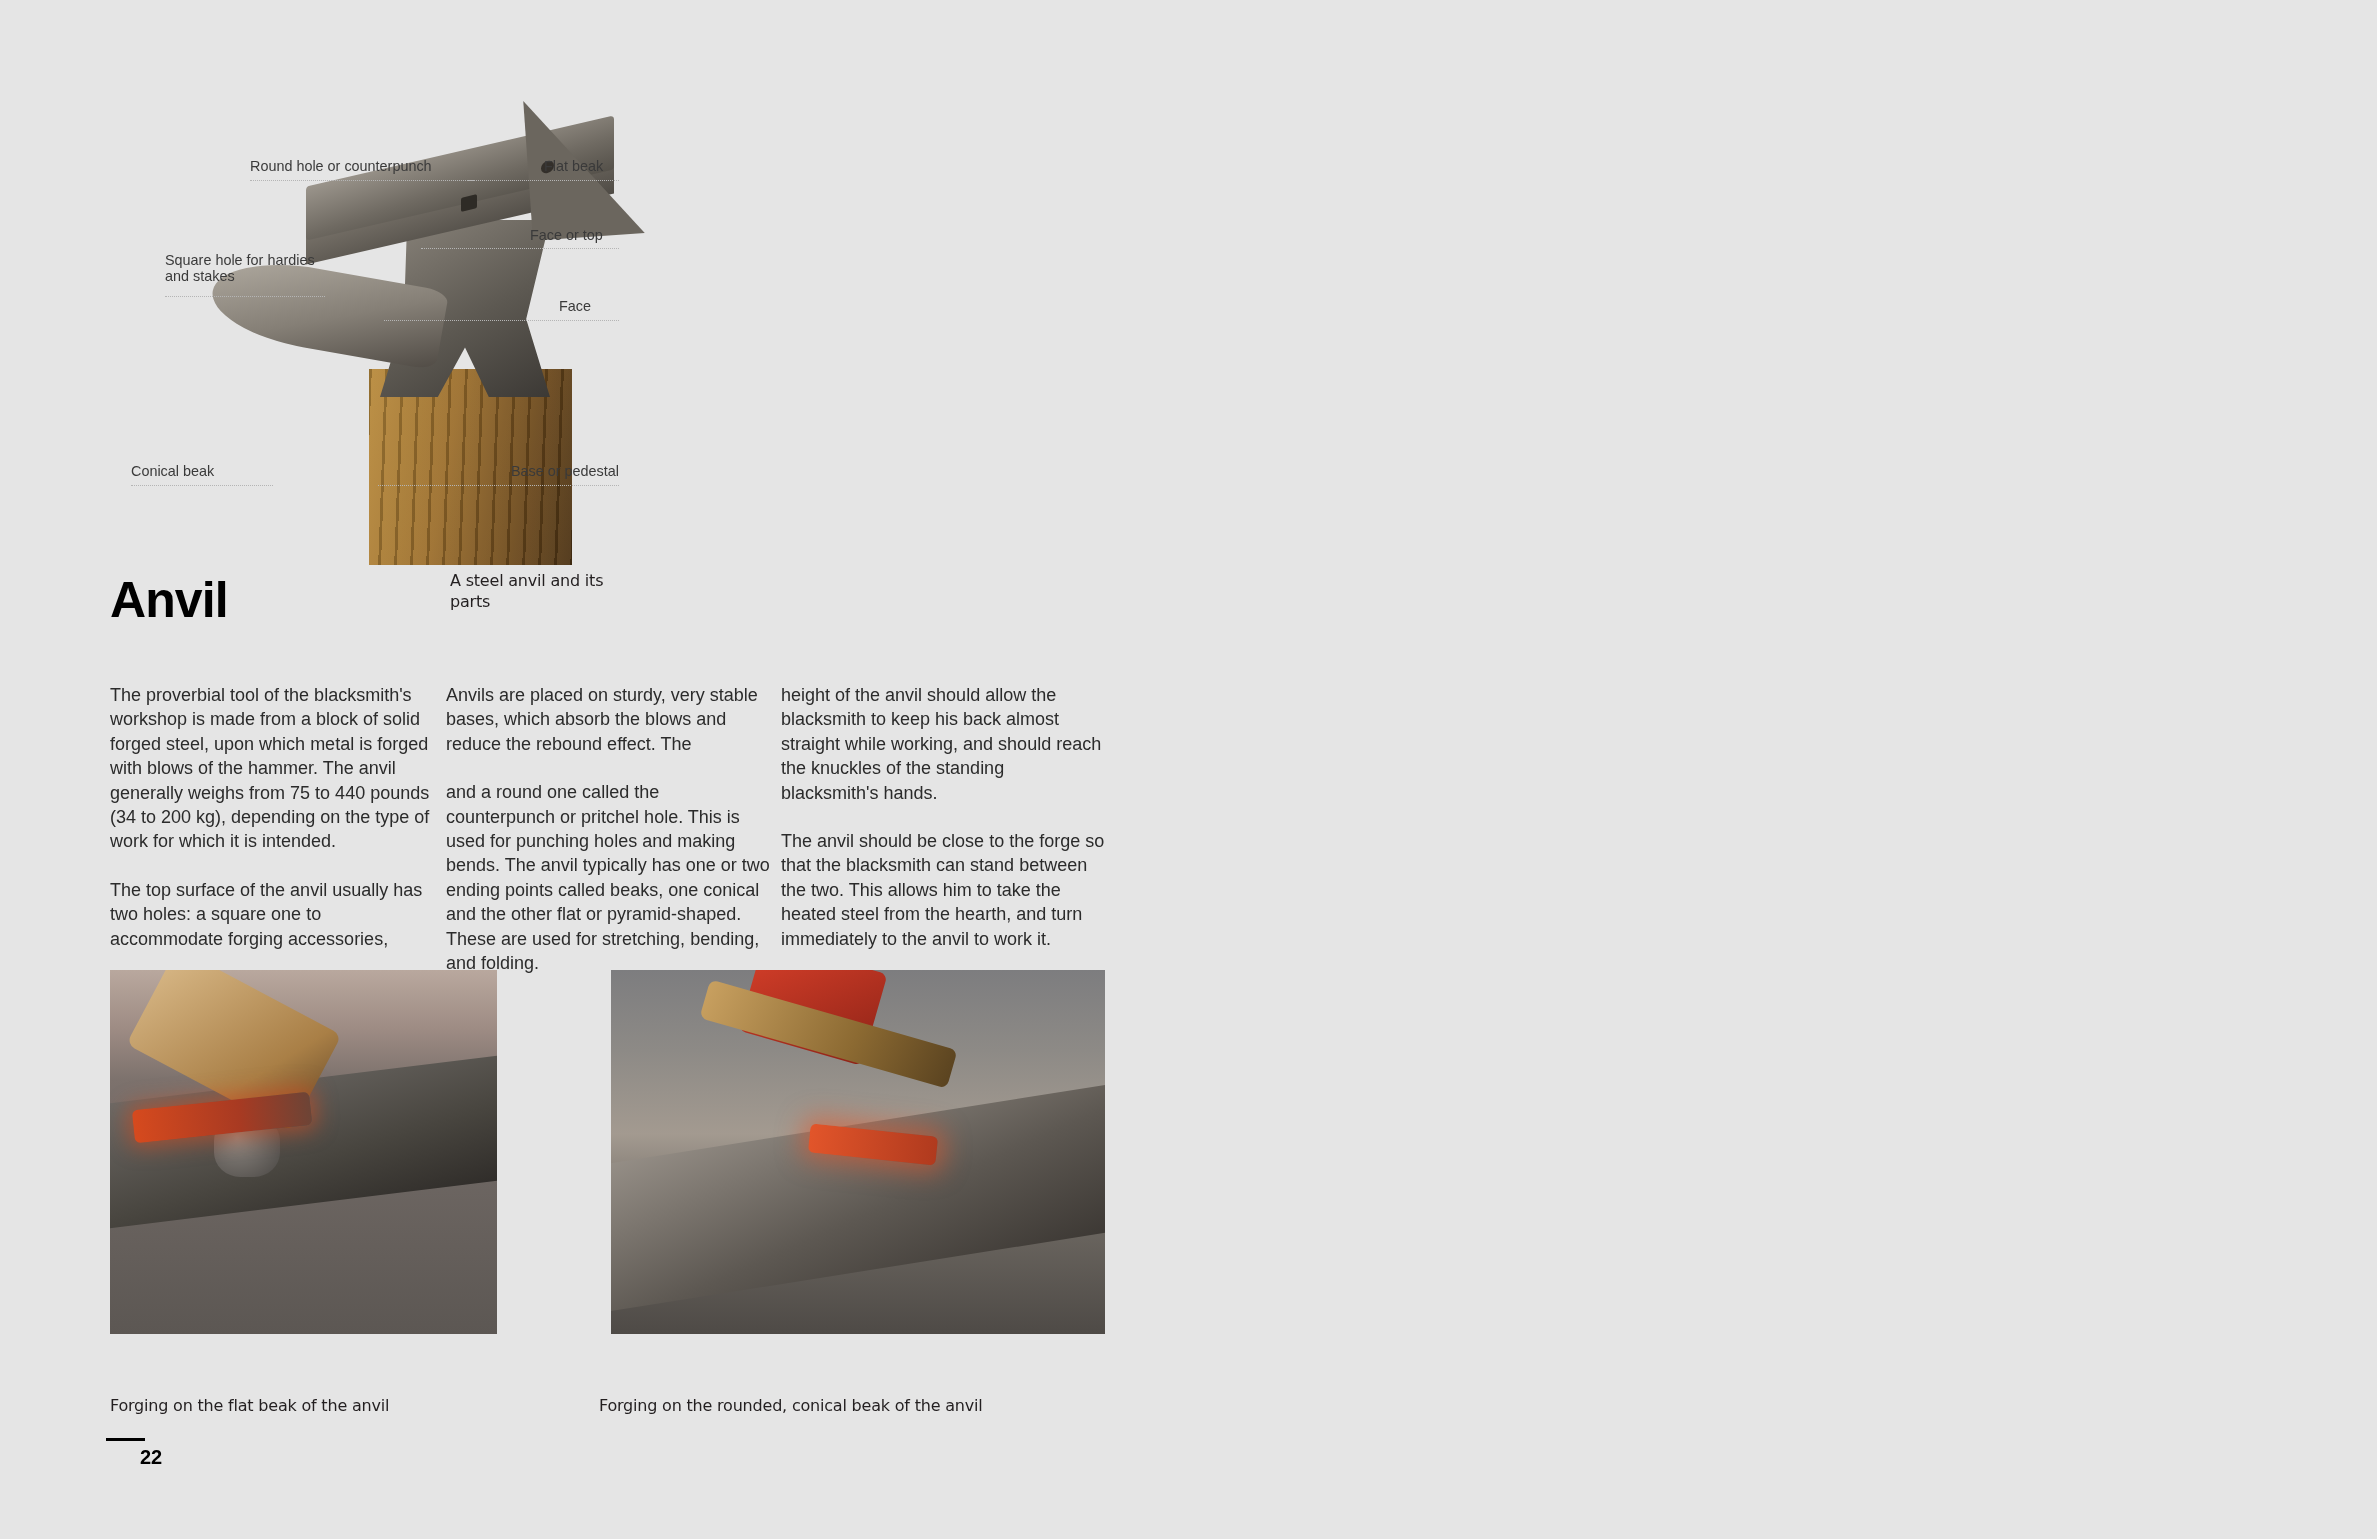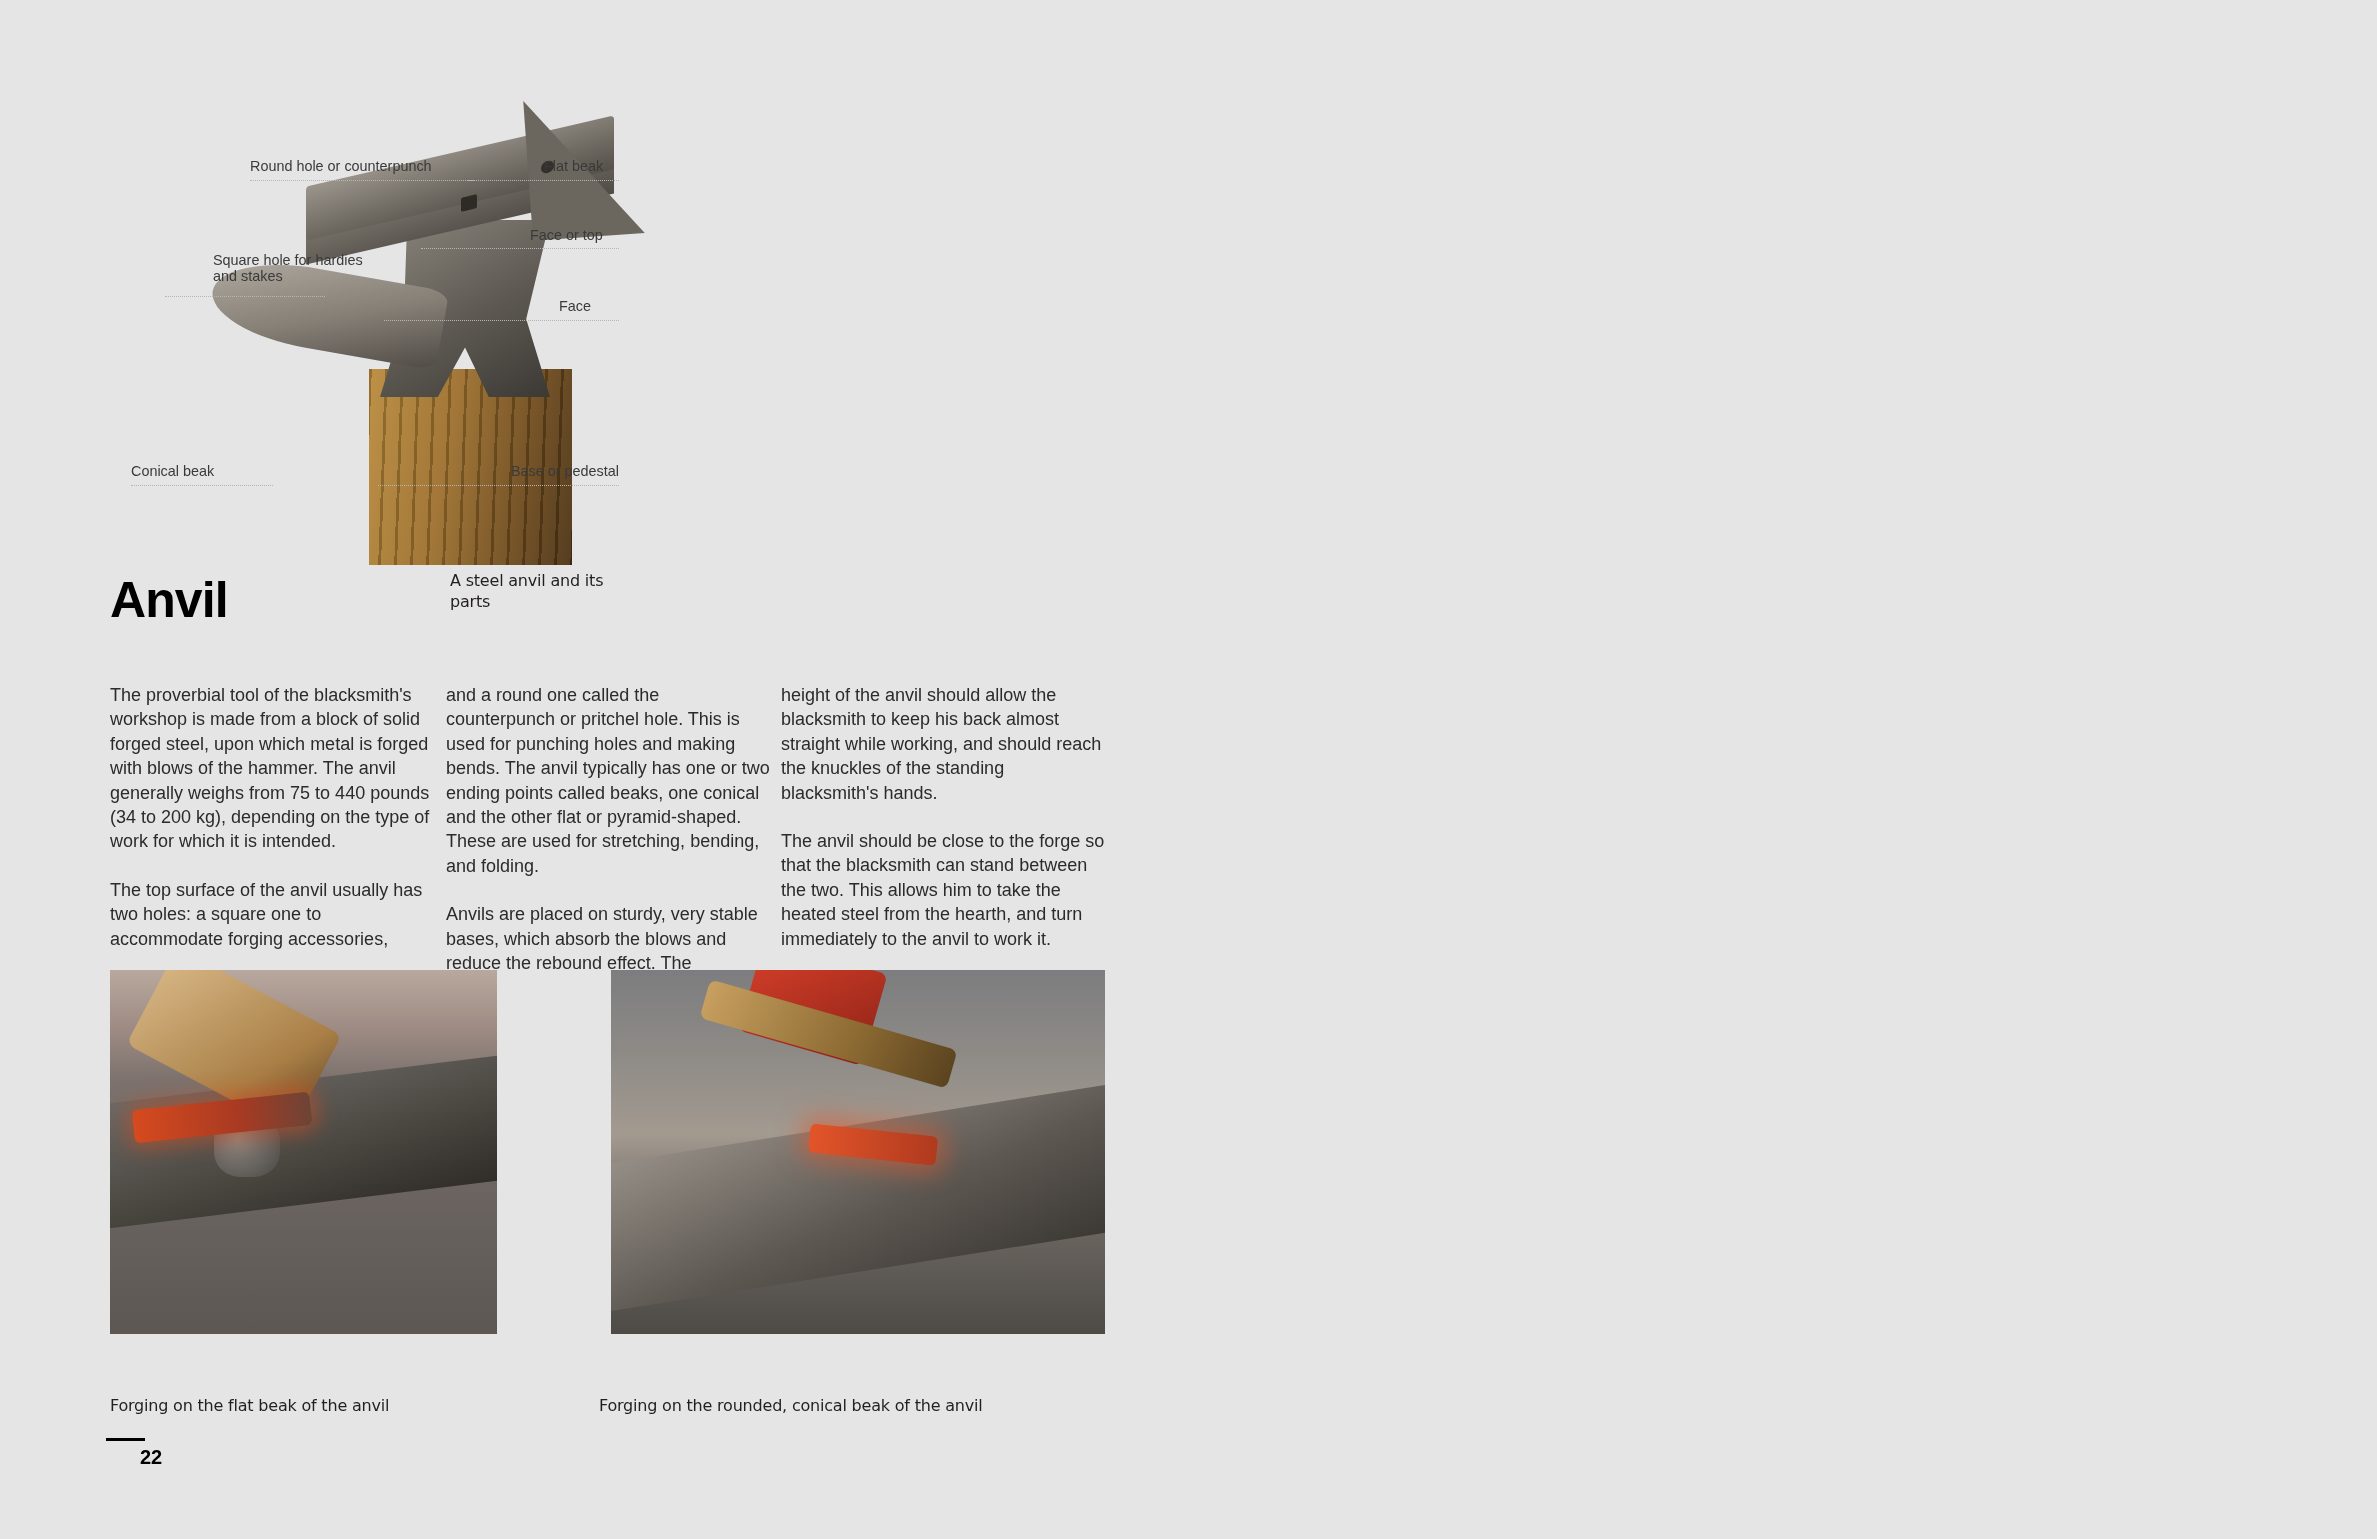--- a/index.html
+++ b/index.html
@@ -94,21 +94,21 @@
     <div class="an-face2"></div>
     <div class="an-face"></div>
     <div class="an-flatbeak"></div>
     <div class="an-hole-sq"></div>
     <div class="an-hole-rd"></div>
   </div>
 
   <div class="label" style="left:250px;top:158px;">Round hole or counterpunch</div>
   <div class="leader" style="left:250px;top:180px;width:224px;"></div>
 
-  <div class="label" style="left:165px;top:252px;white-space:pre;margin-left:48px;">Square hole for hardies
+  <div class="label" style="left:165px;top:252px;white-space:pre;">Square hole for hardies
 and stakes</div>
   <div class="leader" style="left:165px;top:296px;width:160px;"></div>
 
   <div class="label" style="left:131px;top:463px;">Conical beak</div>
   <div class="leader" style="left:131px;top:485px;width:142px;"></div>
 
   <div class="label" style="left:544px;top:158px;">Flat beak</div>
   <div class="leader" style="left:468px;top:180px;width:151px;"></div>
 
   <div class="label" style="left:530px;top:227px;">Face or top</div>
@@ -124,22 +124,22 @@
 parts</div>
 
   <h1 class="title" style="left:110px;top:571px;">Anvil</h1>
 
   <div class="body-col" style="left:110px;top:683px;width:324px;">
     <p>The proverbial tool of the blacksmith's workshop is made from a block of solid forged steel, upon which metal is forged with blows of the hammer. The anvil generally weighs from 75 to 440 pounds (34 to 200 kg), depending on the type of work for which it is intended.</p>
     <p>The top surface of the anvil usually has two holes: a square one to accommodate forging accessories,</p>
   </div>
 
   <div class="body-col" style="left:446px;top:683px;width:324px;">
+    <p>Anvils are placed on sturdy, very stable bases, which absorb the blows and reduce the rebound effect. The</p>
     <p>and a round one called the counterpunch or pritchel hole. This is used for punching holes and making bends. The anvil typically has one or two ending points called beaks, one conical and the other flat or pyramid-shaped. These are used for stretching, bending, and folding.</p>
-    <p>Anvils are placed on sturdy, very stable bases, which absorb the blows and reduce the rebound effect. The</p>
   </div>
 
   <div class="body-col" style="left:781px;top:683px;width:324px;">
     <p>height of the anvil should allow the blacksmith to keep his back almost straight while working, and should reach the knuckles of the standing blacksmith's hands.</p>
     <p>The anvil should be close to the forge so that the blacksmith can stand between the two. This allows him to take the heated steel from the hearth, and turn immediately to the anvil to work it.</p>
   </div>
 
   <div class="photo ph-forge1" style="left:110px;top:970px;width:387px;height:364px;">
     <div class="hammer"></div>
     <div class="head"></div>

